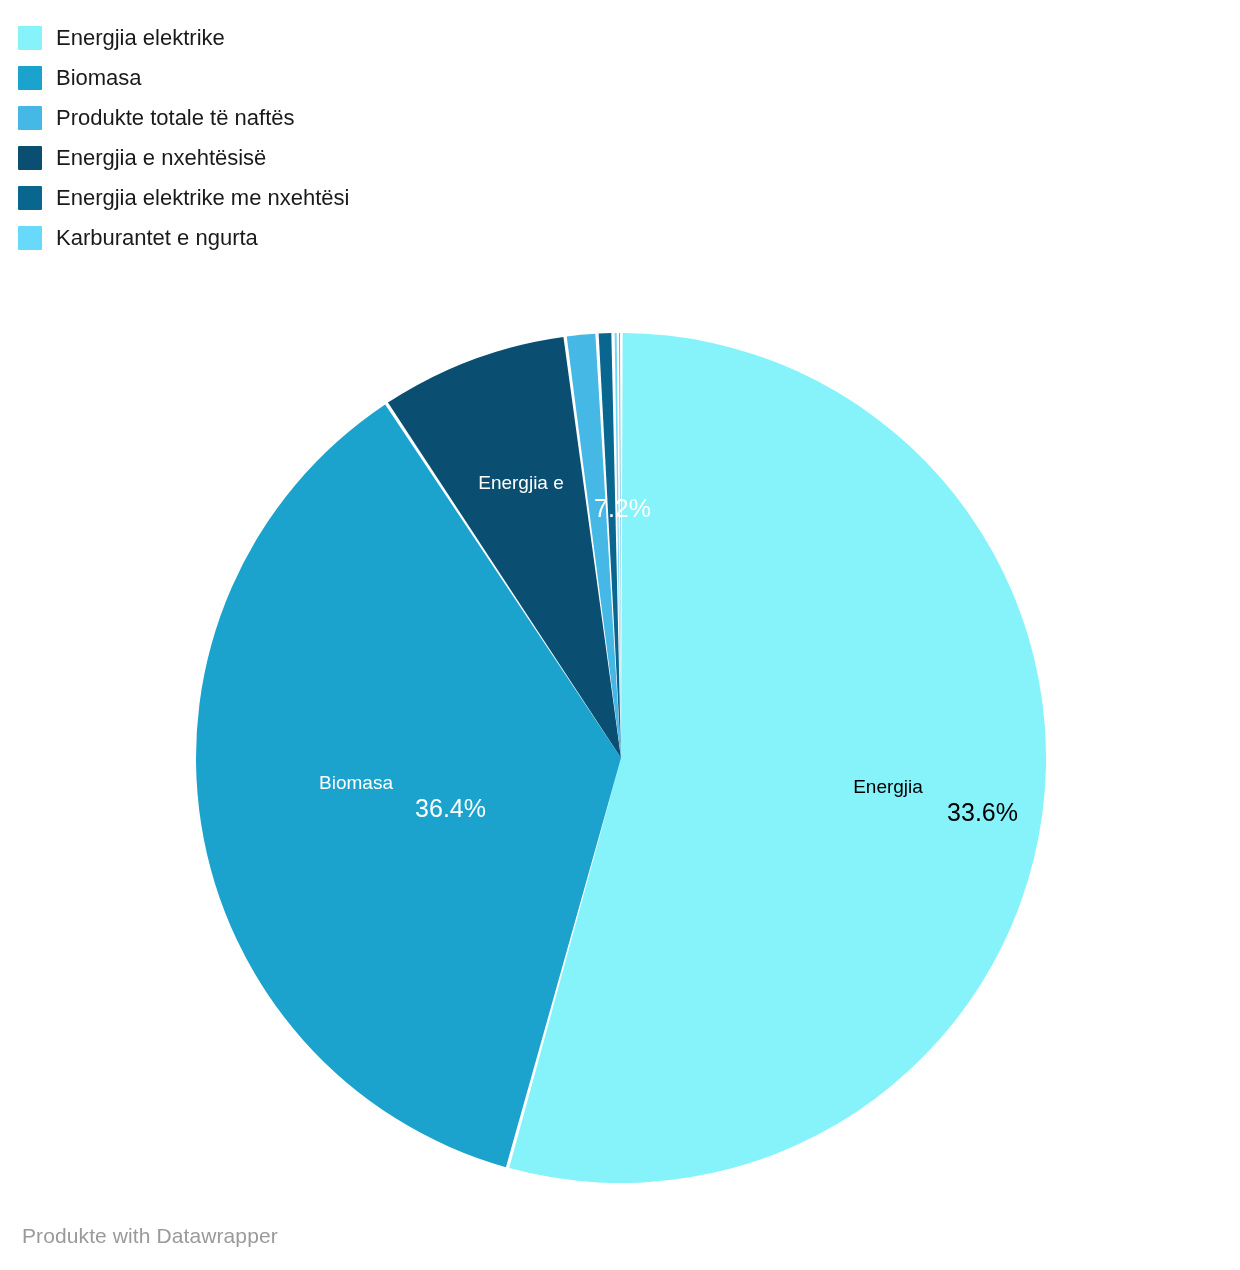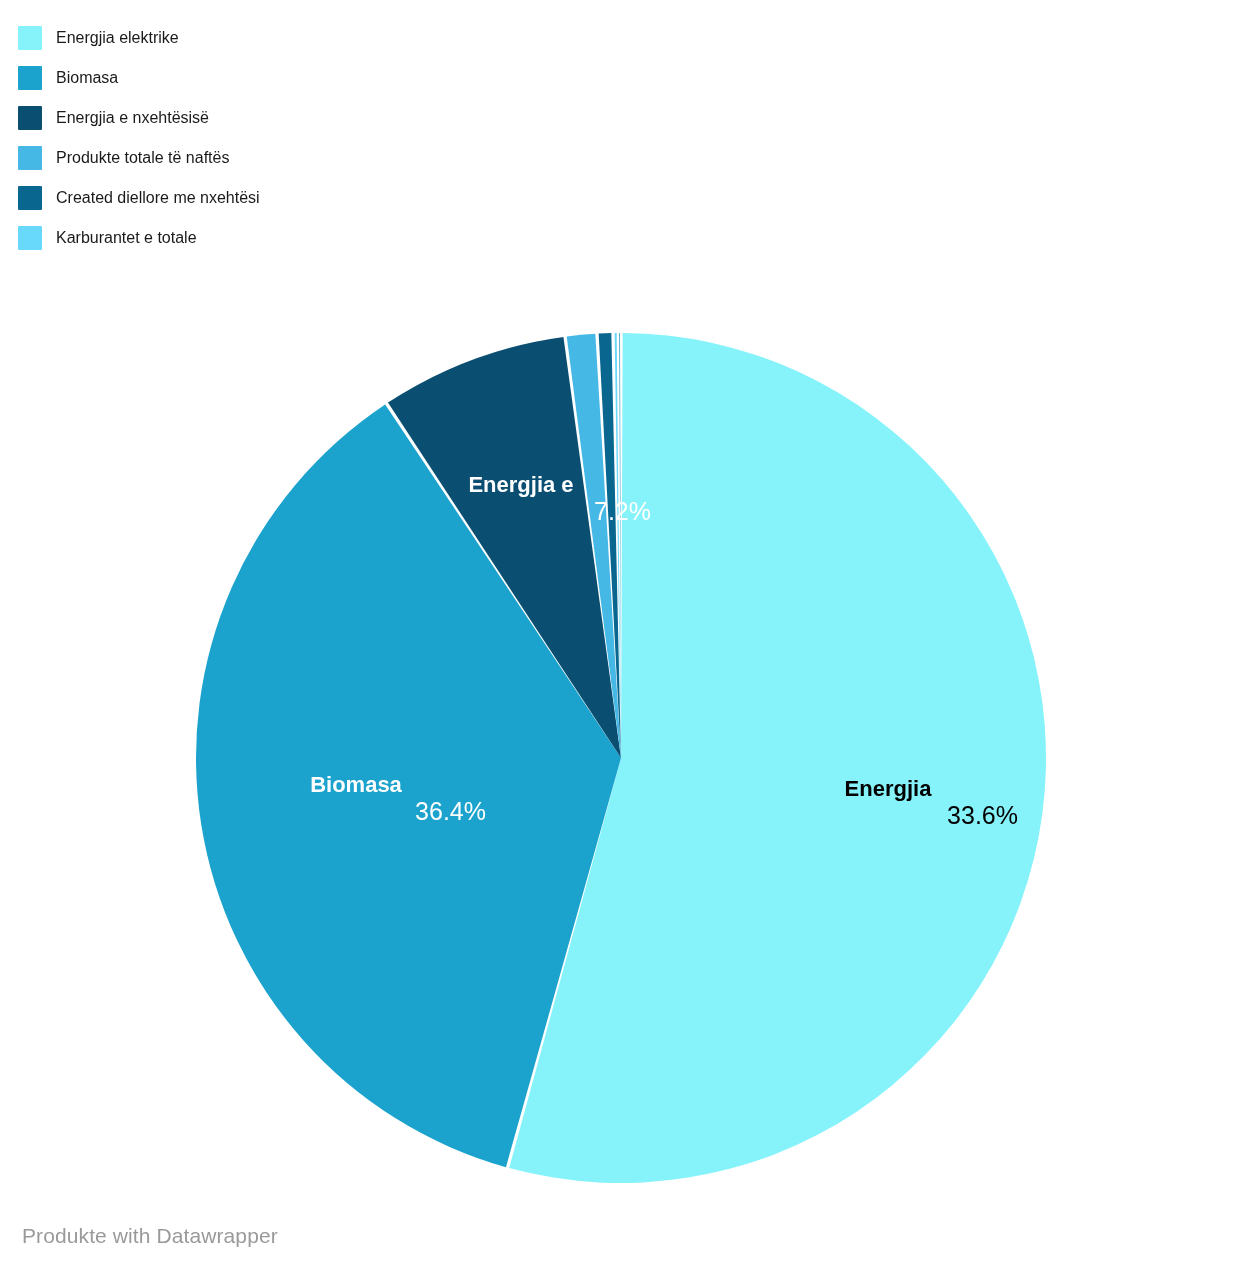--- a/index.html
+++ b/index.html
@@ -21,21 +21,21 @@
     align-items:center;
     height:40px;
   }
   .legend-swatch{
     width:24px;height:24px;
     flex:0 0 24px;
     border-radius:1px;
   }
   .legend-label{
     margin-left:14px;
-    font-size:16px;
+    font-size:22px;
     color:#1a1a1a;
     line-height:1;
     white-space:nowrap;
   }
   #chart-area{
     position:absolute;
     left:0;top:0;
     width:1240px;height:1270px;
     pointer-events:none;
   }
@@ -43,22 +43,22 @@
     position:absolute;
     left:0;top:0;
   }
   .slice-label{
     position:absolute;
     text-align:center;
     line-height:1.15;
     pointer-events:none;
   }
   .slice-label .name{
-    font-weight:bold;
-    font-size:22px;
+    font-weight:normal;
+    font-size:19px;
     display:block;
   }
   .slice-label .pct{
     font-size:25px;
     display:block;
     text-align:right;
   }
   #footer{
     position:absolute;
     left:22px;
@@ -74,34 +74,34 @@
 <div id="legend">
     <div class="legend-row">
       <span class="legend-swatch" style="background: rgb(134, 243, 251);"></span>
       <span class="legend-label">Energjia elektrike</span>
     </div>
     <div class="legend-row">
       <span class="legend-swatch" style="background: rgb(27, 163, 206);"></span>
       <span class="legend-label">Biomasa</span>
     </div>
     <div class="legend-row">
+      <span class="legend-swatch" style="background: rgb(69, 184, 229);"></span>
+      <span class="legend-label">Produkte totale të naftës</span>
+    </div>
+    <div class="legend-row">
       <span class="legend-swatch" style="background: rgb(10, 79, 114);"></span>
       <span class="legend-label">Energjia e nxehtësisë</span>
     </div>
     <div class="legend-row">
-      <span class="legend-swatch" style="background: rgb(69, 184, 229);"></span>
-      <span class="legend-label">Produkte totale të naftës</span>
-    </div>
-    <div class="legend-row">
       <span class="legend-swatch" style="background: rgb(8, 102, 143);"></span>
-      <span class="legend-label">Created diellore me nxehtësi</span>
+      <span class="legend-label">Energjia elektrike me nxehtësi</span>
     </div>
     <div class="legend-row">
       <span class="legend-swatch" style="background: rgb(104, 216, 251);"></span>
-      <span class="legend-label">Karburantet e totale</span>
+      <span class="legend-label">Karburantet e ngurta</span>
     </div>
   </div>
 
 <div id="chart-area">
   <svg id="pie-svg" width="1240" height="1270" viewBox="0 0 1240 1270">
       <path d="M 621 758 L 622.67 333.00 A 425 425 0 1 1 509.18 1168.02 Z" fill="#86f3fb"></path>
       <path d="M 621 758 L 505.96 1167.13 A 425 425 0 0 1 385.16 404.44 Z" fill="#1ba3ce"></path>
       <path d="M 621 758 L 387.94 402.60 A 425 425 0 0 1 563.43 336.92 Z" fill="#0a4f72"></path>
       <path d="M 621 758 L 566.74 336.48 A 425 425 0 0 1 595.31 333.78 Z" fill="#45b8e5"></path>
       <path d="M 621 758 L 598.65 333.59 A 425 425 0 0 1 611.32 333.11 Z" fill="#08668f"></path>

